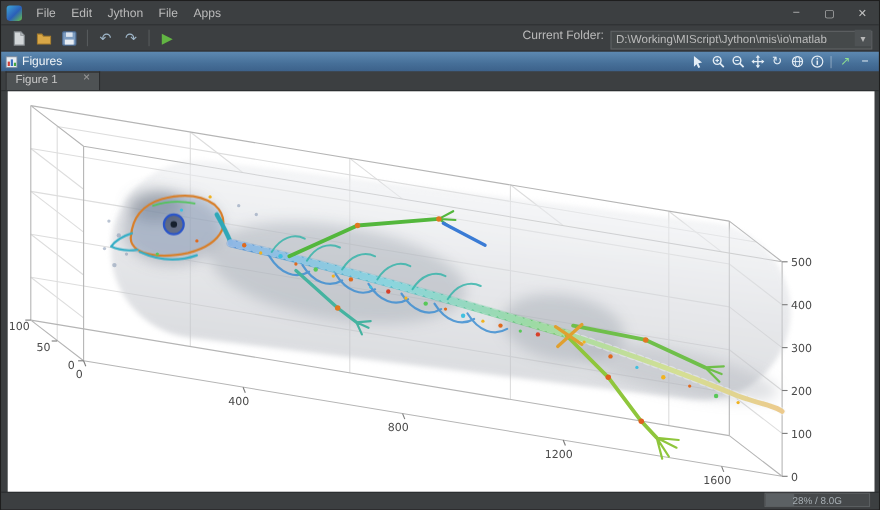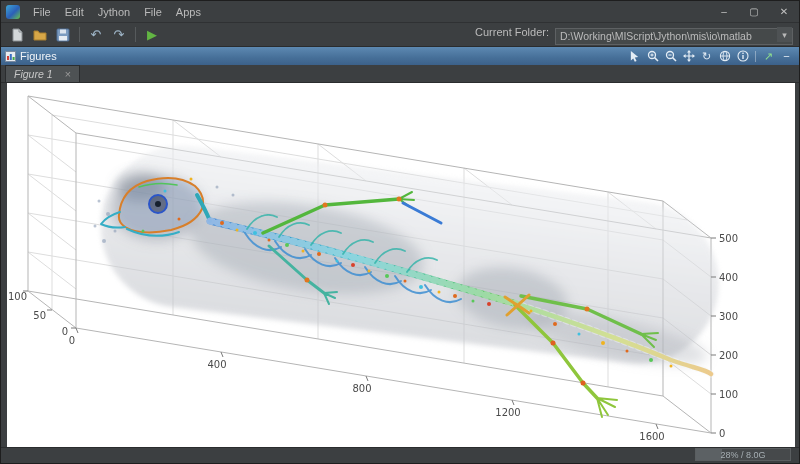--- a/index.html
+++ b/index.html
@@ -31,21 +31,21 @@
   .fig-header { height:18px; background:linear-gradient(180deg,#5d89b2 0%,#466f98 60%,#3c618a 100%); display:flex; align-items:center; padding:0 4px; flex:0 0 18px; }
   .fig-title { color:#f0f4f8; font-size:11px; margin-left:4px; }
   .fig-tools { margin-left:auto; display:flex; align-items:center; gap:1px; }
   .ft-btn { width:17px; height:15px; display:flex; align-items:center; justify-content:center; border-radius:2px; }
   .ft-glyph { color:#e4edf5; font-size:11px; line-height:1; }
   .ft-glyph.green { color:#8fe08f; }
   .ft-sep { width:1px; height:11px; background:rgba(255,255,255,0.35); margin:0 3px; }
 
   
   .tabbar { height:18px; background:#3c3f41; border-bottom:1px solid #2a2c2e; display:flex; align-items:flex-end; padding-left:4px; flex:0 0 18px; }
-  .tab { height:17px; background:#4e5254; display:flex; align-items:center; gap:12px; padding:0 8px; border:1px solid #2a2c2e; border-bottom:none;font-style:italic; }
+  .tab { height:17px; background:#4e5254; display:flex; gap:23px; padding:0 8px; border:1px solid #2a2c2e; border-bottom:none; }
   .tab-label { color:#c8c8c8; font-size:10.5px; }
   .tab-close { color:#9a9a9a; font-size:11px; line-height:1; }
 
   
   .plot-wrap { flex:1 1 auto; background:#3c3f41; padding:0 6px; }
   .plot { width:788px; height:364px; background:#ffffff; position:relative; }
   .plot svg { display:block; }
   .tick-label { font-family:"DejaVu Sans",sans-serif; font-size:10px; fill:#4a4a4a; }
 
   

